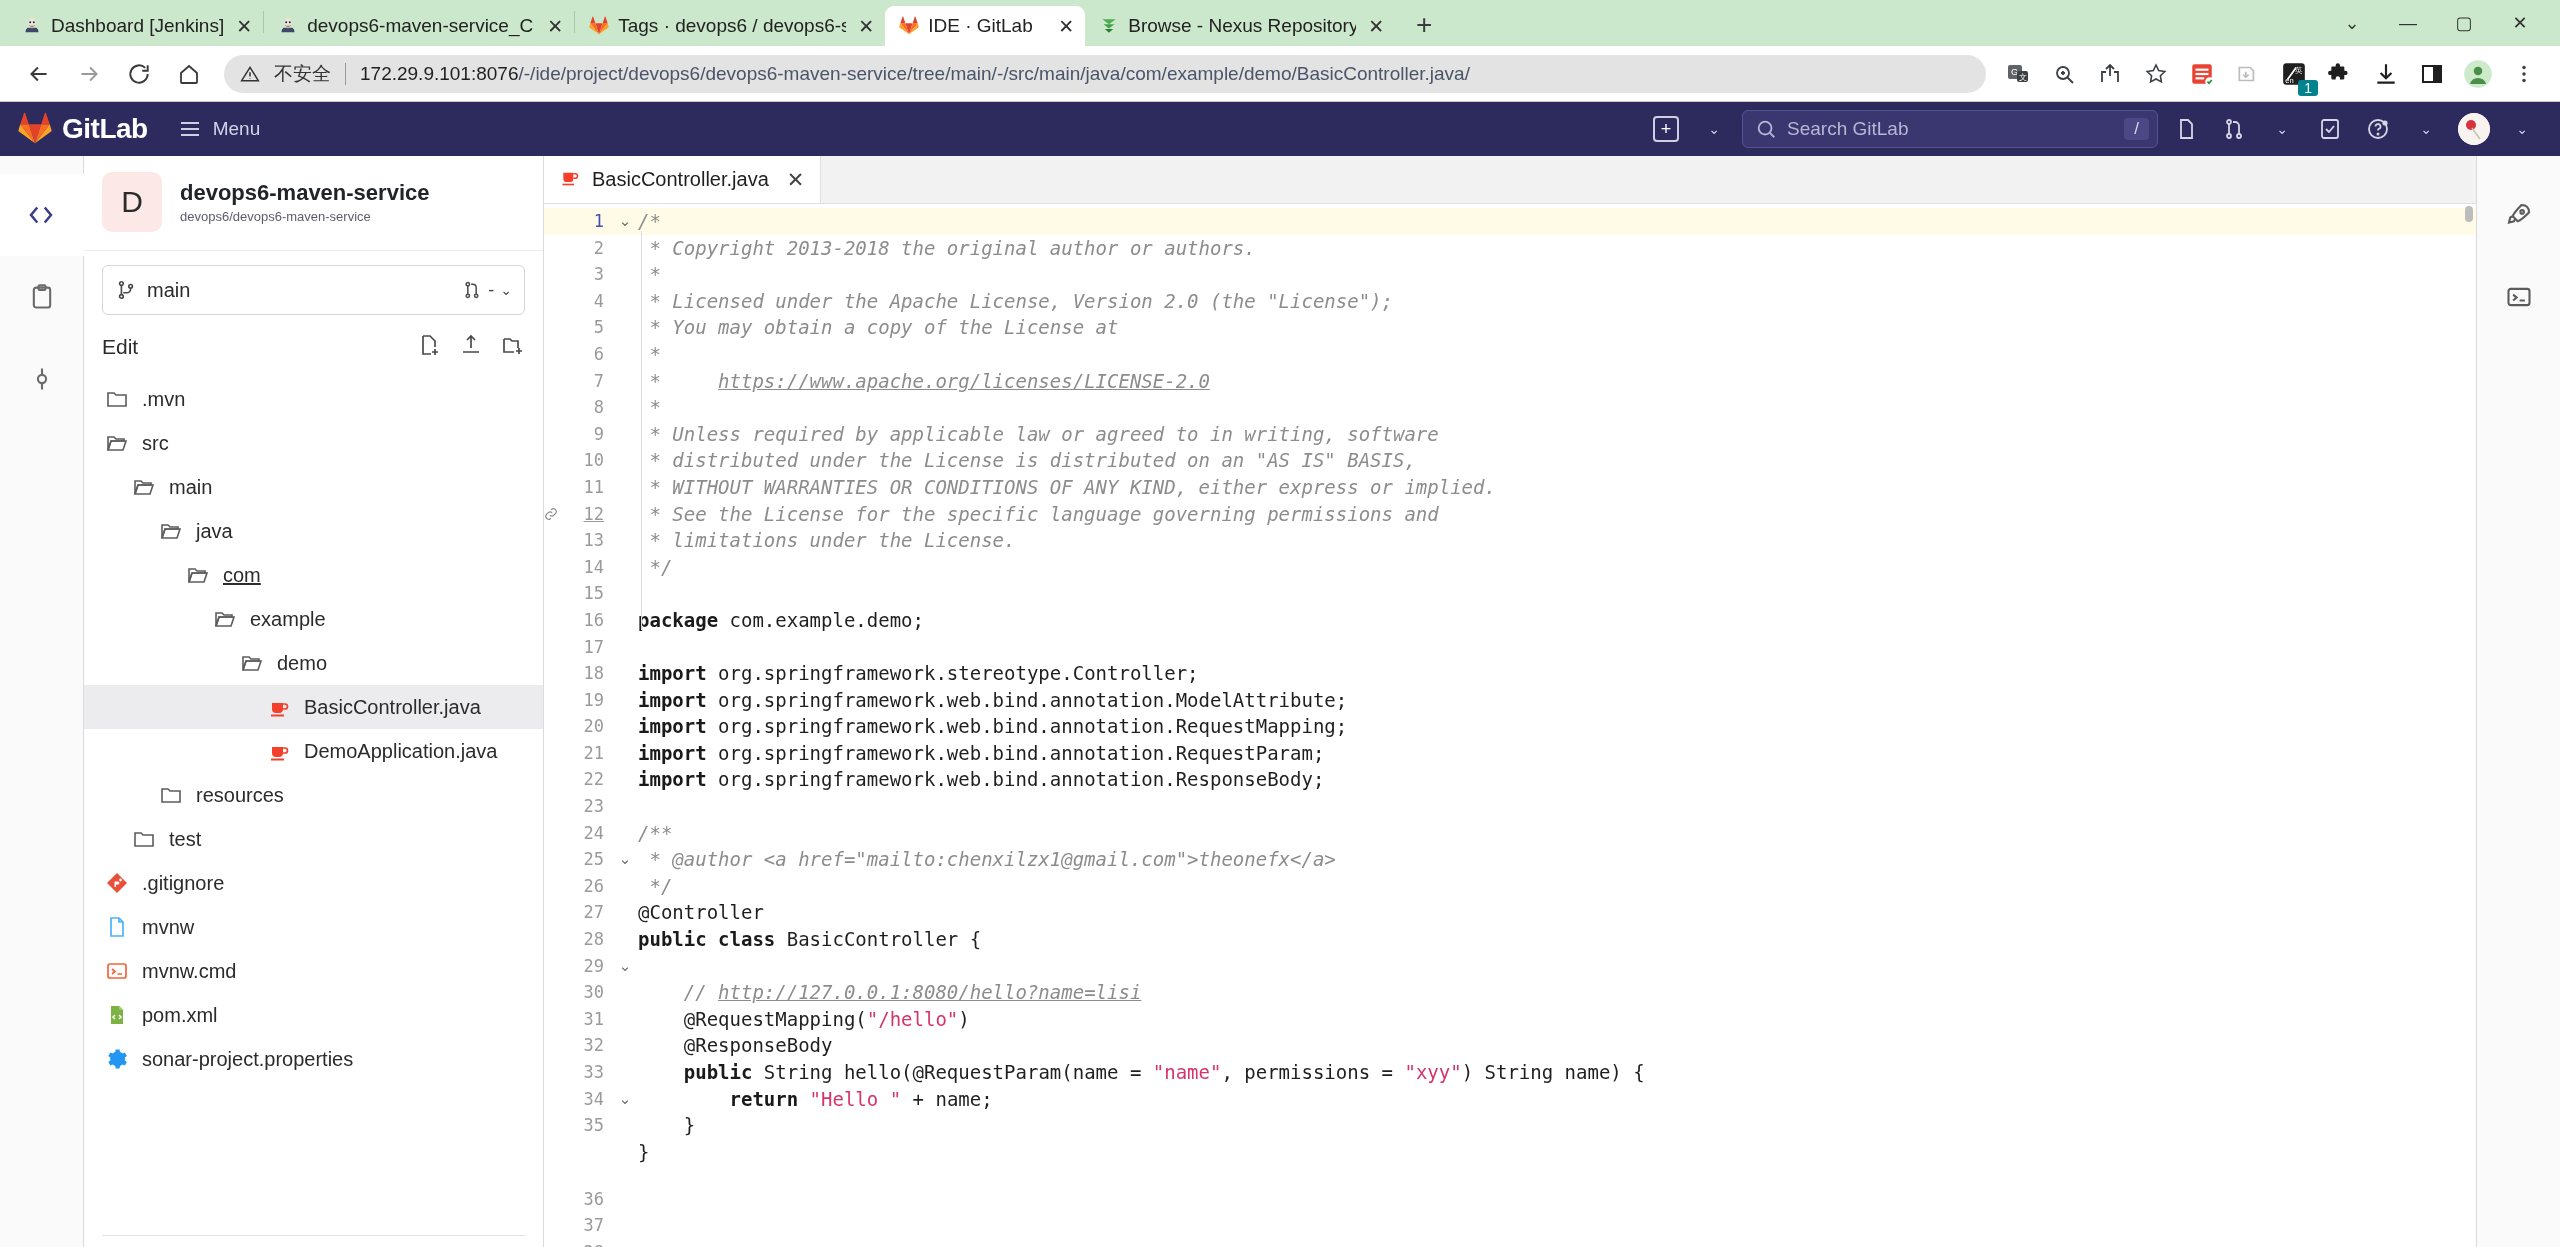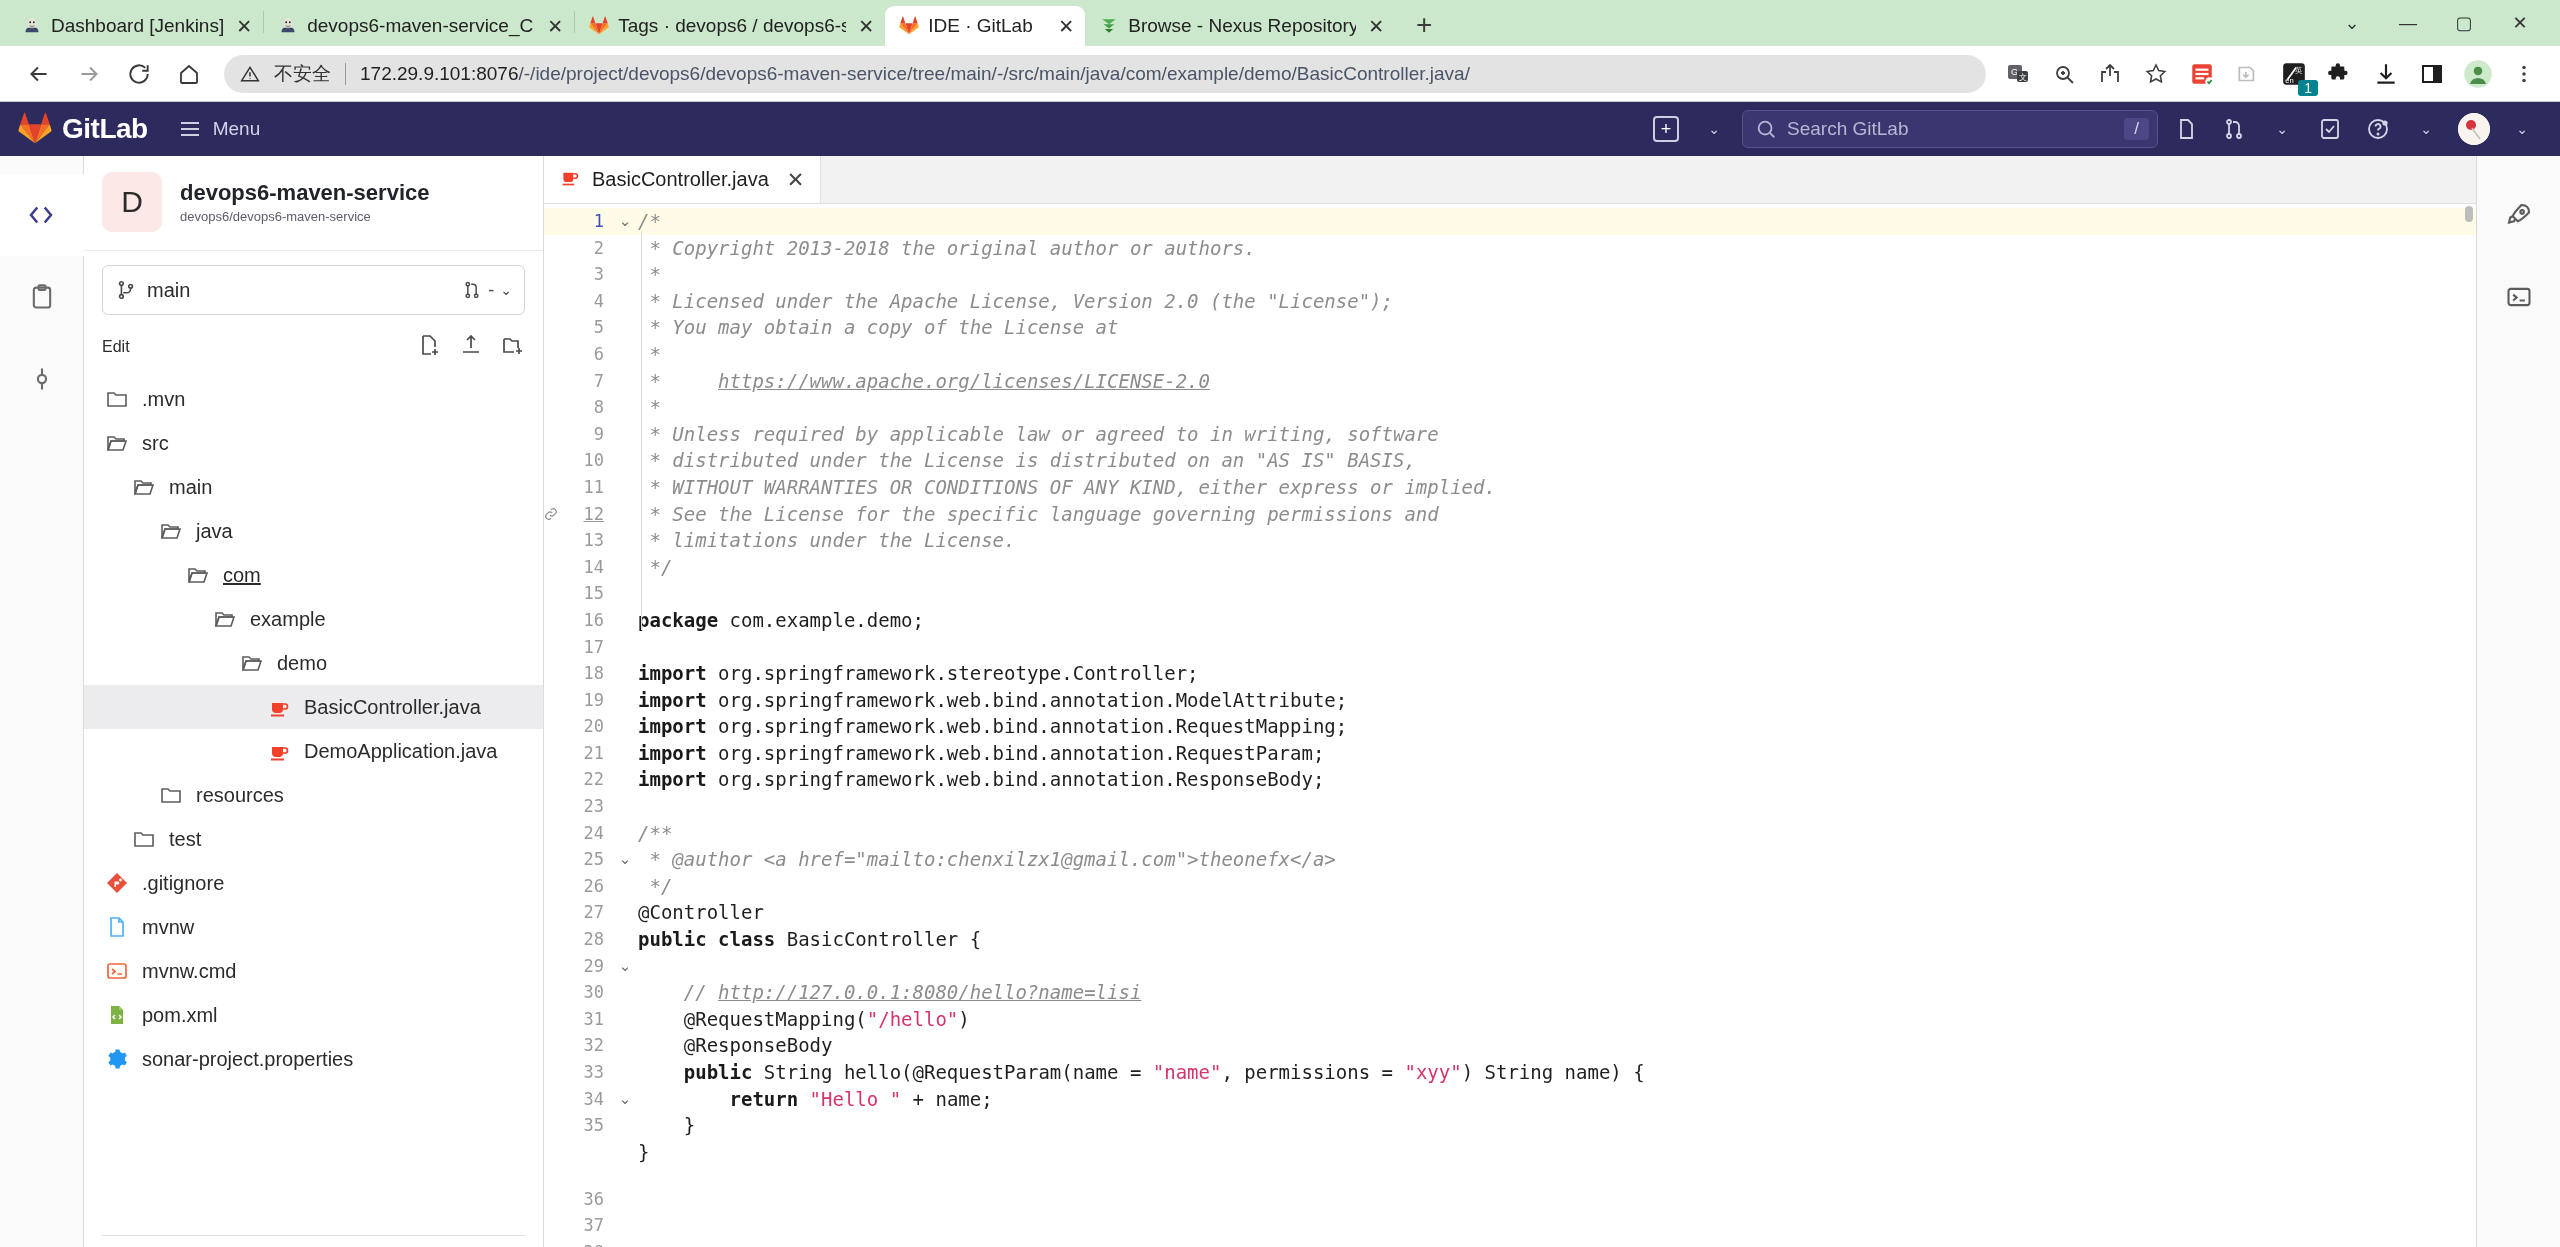--- a/index.html
+++ b/index.html
@@ -123,21 +123,21 @@
   .branch-box {
     height: 50px; border: 1px solid #d5d5d5; border-radius: 6px;
     display: flex; align-items: center; padding: 0 12px; gap: 10px; font-size: 20px; color:#2b2b2b;
   }
   .branch-name { flex: 1; }
   .branch-meta { display:flex; align-items:center; gap:6px; color:#4a4a4a; font-size: 18px;}
 
   .edit-row {
     display: flex; align-items: center; padding: 8px 18px 14px 18px; gap: 0;
   }
-  .edit-label { font-size: 16px; color: #2b2b2b; }
+  .edit-label { font-size: 21px; color: #2b2b2b; }
   .edit-actions { margin-left: auto; display: flex; gap: 18px; }
 
   .tree { flex: 1; overflow: hidden; padding-top: 2px; }
   .tree-row {
     display: flex; align-items: center; gap: 12px; height: 44px;
     font-size: 20px; color: #2b2b2b; padding-right: 10px; white-space: nowrap;
   }
   .tree-row.selected { background: #ececef; }
   .tree-ico { width: 26px; height: 26px; flex: 0 0 26px; display:flex; align-items:center; justify-content:center;}
 

